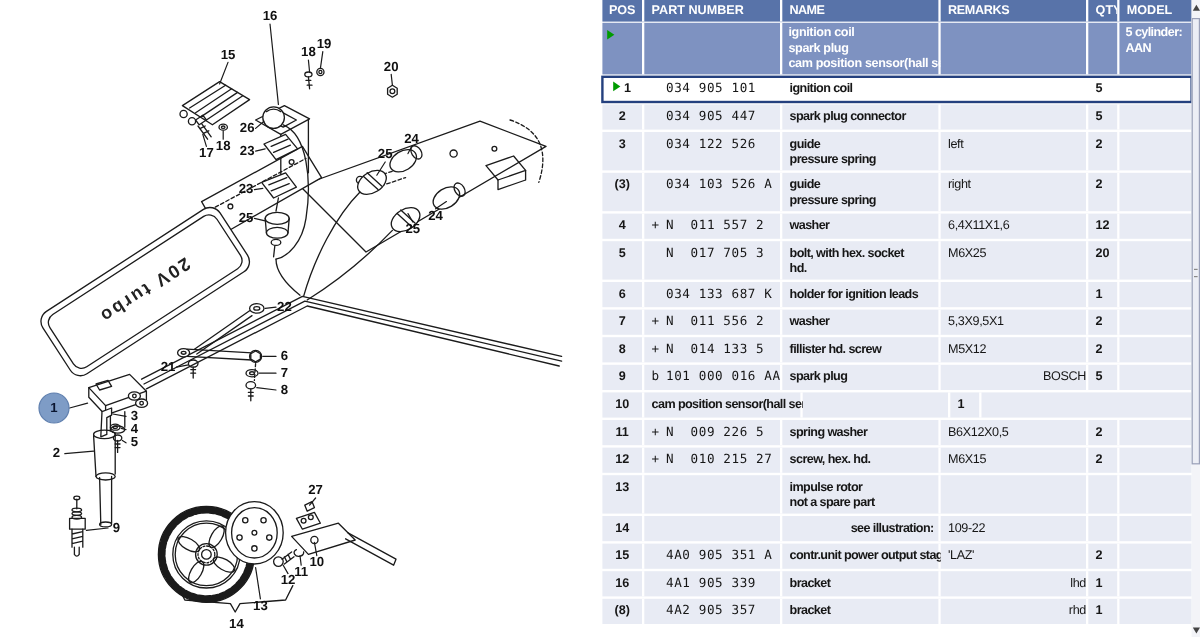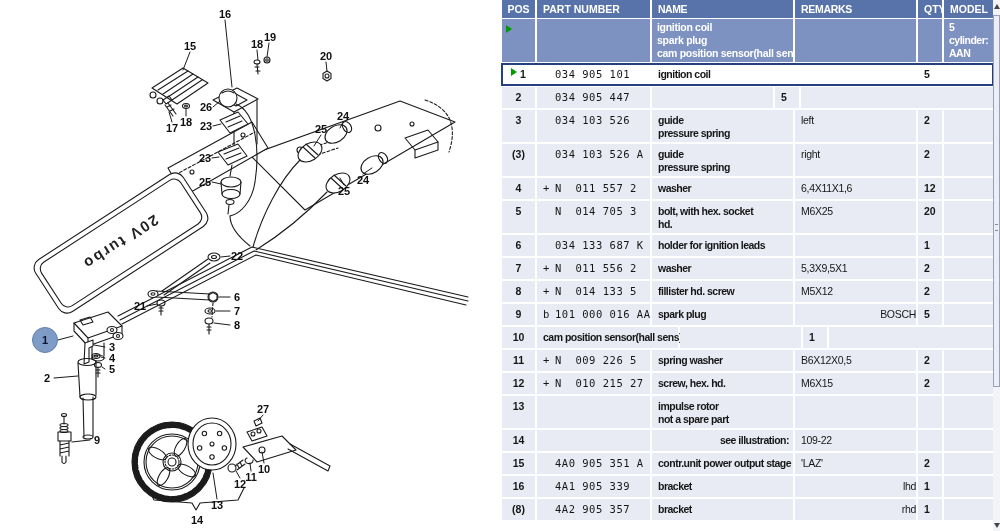--- a/index.html
+++ b/index.html
@@ -35,21 +35,21 @@
     padding:4px 0 2px 6px;}
   .t-row.selected{outline:2px solid var(--selected-border);outline-offset:-1px;}
   .t-row.selected .cell{background:#fff;}
   .cell{border-right:2px solid #fff;}
   .cell:last-child{border-right:none;}
   .c-pos{width:35px;text-align:center;padding-left:0 !important;font-weight:bold;
     display:flex;justify-content:center;align-items:flex-start;gap:3px;}
   .c-part{width:115px;font-family:"DejaVu Sans Mono",monospace;white-space:pre;
     font-size:10.5px !important;letter-spacing:0.5px;}
   .c-part .mark{display:inline-block;width:12px;letter-spacing:0;}
-  .c-name{width:143px;font-weight:bold;letter-spacing:-0.5px;white-space:nowrap;}
+  .c-name{width:132px;font-weight:bold;letter-spacing:-0.5px;white-space:nowrap;}
   .c-rem{width:123px;font-weight:normal;letter-spacing:-0.3px;padding-right:4px;}
   .c-qty{width:26px;font-weight:bold;}
   .c-model{flex:1;}
   .t-group .c-model{letter-spacing:-0.5px;}
   .tri{width:0;height:0;border-top:4px solid transparent;border-bottom:4px solid transparent;
     border-left:6px solid var(--accent-green);display:inline-block;margin-top:4px;}
   .t-group .tri{margin:4px 0 0 4px;align-self:flex-start;margin-right:auto;}
 
   
   #scrollbar{position:absolute;right:0;top:0;width:7px;height:531px;background:#f3f4f8;}
@@ -334,29 +334,32 @@
             </div>
             <div class="cell c-rem"></div>
             <div class="cell c-qty">5</div>
             <div class="cell c-model"></div>
           </div>
           <div class="t-row">
             <div class="cell c-pos" style="padding-top: 0px;">
               <span style="padding-top: 4px;">2</span>
             </div>
             <div class="cell c-part"><span class="mark"></span><span>034 905 447</span></div>
+            <div class="cell c-name">
+              <div>spark plug connector</div>
+            </div>
             <div class="cell c-rem"></div>
             <div class="cell c-qty">5</div>
             <div class="cell c-model"></div>
           </div>
           <div class="t-row">
             <div class="cell c-pos" style="padding-top: 0px;">
               <span style="padding-top: 4px;">3</span>
             </div>
-            <div class="cell c-part"><span class="mark"></span><span>034 103 526</span></div>
+            <div class="cell c-part"><span class="mark"></span><span>034 122 526</span></div>
             <div class="cell c-name">
               <div>guide</div>
               <div>pressure spring</div>
             </div>
             <div class="cell c-rem">left</div>
             <div class="cell c-qty">2</div>
             <div class="cell c-model"></div>
           </div>
           <div class="t-row">
             <div class="cell c-pos" style="padding-top: 0px;">
@@ -380,21 +383,21 @@
               <div>washer</div>
             </div>
             <div class="cell c-rem">6,4X11X1,6</div>
             <div class="cell c-qty">12</div>
             <div class="cell c-model"></div>
           </div>
           <div class="t-row">
             <div class="cell c-pos" style="padding-top: 0px;">
               <span style="padding-top: 4px;">5</span>
             </div>
-            <div class="cell c-part"><span class="mark"></span><span>N  014 705 3</span></div>
+            <div class="cell c-part"><span class="mark"></span><span>N  017 705 3</span></div>
             <div class="cell c-name">
               <div>bolt, with hex. socket</div>
               <div>hd.</div>
             </div>
             <div class="cell c-rem">M6X25</div>
             <div class="cell c-qty">20</div>
             <div class="cell c-model"></div>
           </div>
           <div class="t-row">
             <div class="cell c-pos" style="padding-top: 0px;">

